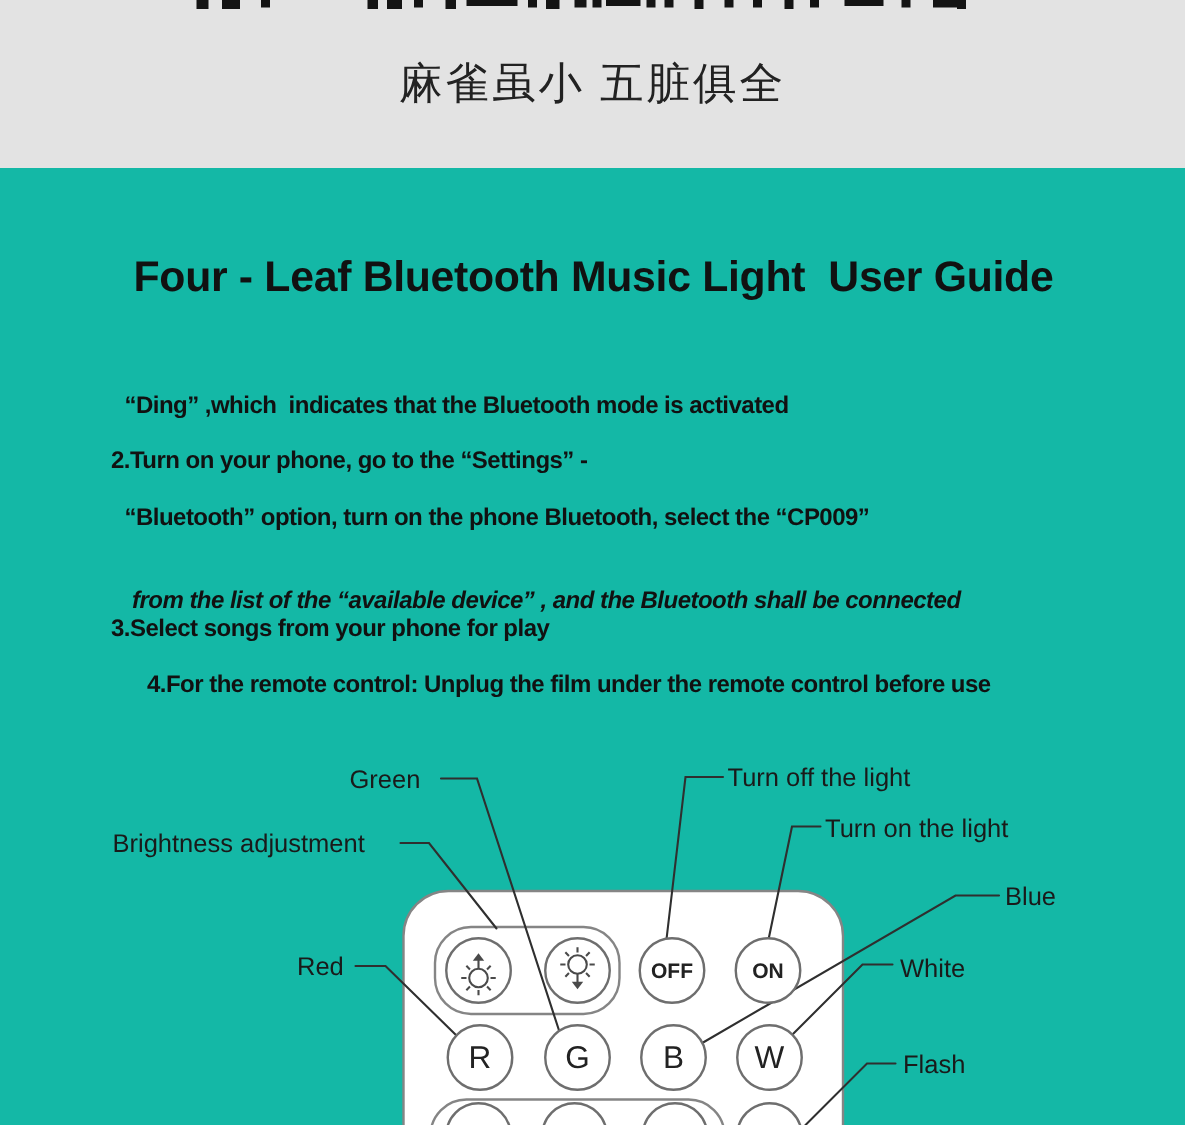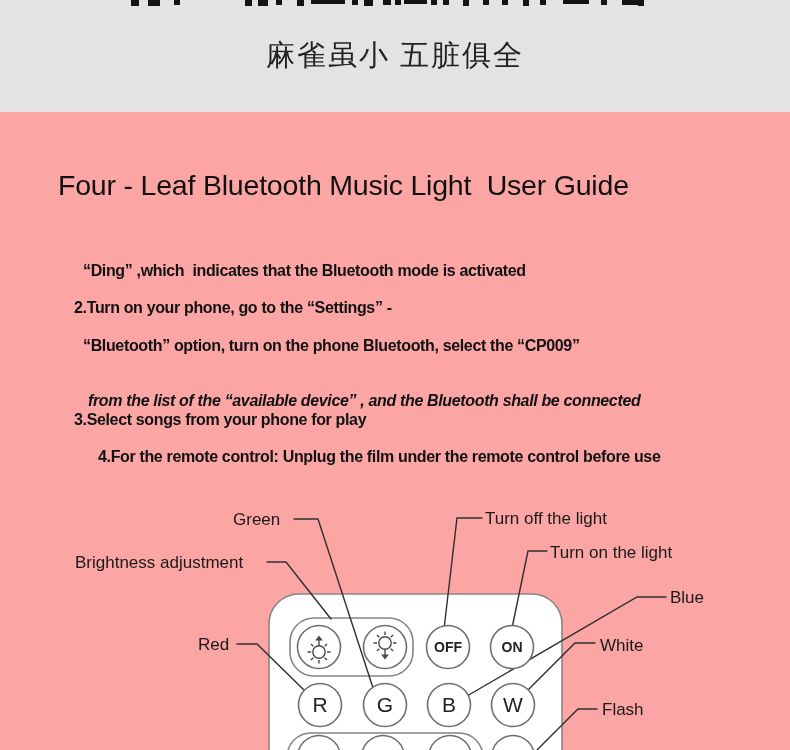--- a/index.html
+++ b/index.html
@@ -1,30 +1,30 @@
 <!DOCTYPE html>
 <html><head>
 <meta charset="utf-8">
 <style>
   html,body{margin:0;padding:0;background:#fff;}
   #canvas{
     position:relative;width:790px;height:750px;overflow:hidden;
-    font-family:"Liberation Sans",sans-serif;color:#1a1a1a;background:#fca5a5;
+    font-family:"Liberation Sans",sans-serif;color:#1a1a1a;background:#14b8a6;
   }
   
   .band{position:absolute;left:0;top:0;width:790px;height:112px;background:#e3e3e3;}
   .frags{position:absolute;left:0;top:0;width:790px;height:8px;}
   .frag{position:absolute;top:0;background:#141414;}
   .subtitle{
     position:absolute;left:0;top:36px;width:790px;text-align:center;
     font-size:29px;font-weight:400;color:#222;letter-spacing:2px;white-space:pre;
   }
   
   .title{
-    position:absolute;left:58px;top:169px;font-size:28.5px;font-weight:400;
+    position:absolute;left:89px;top:169px;font-size:28.5px;font-weight:700;
     color:#111;letter-spacing:-0.2px;white-space:pre;text-align:right;
   }
   .line{
     position:absolute;font-size:16px;font-weight:700;color:#111;
     letter-spacing:-0.35px;white-space:pre;
   }
   .l1{left:74px;top:225px;} .l2{left:83px;top:262px;} .l3{left:74px;top:299px;}
   .l4{left:83px;top:337px;} .l5{left:88px;top:392px;font-style:italic;} .l6{left:74px;top:411px;}
   .l7{left:74px;top:448px;margin-left:24px;}
   

